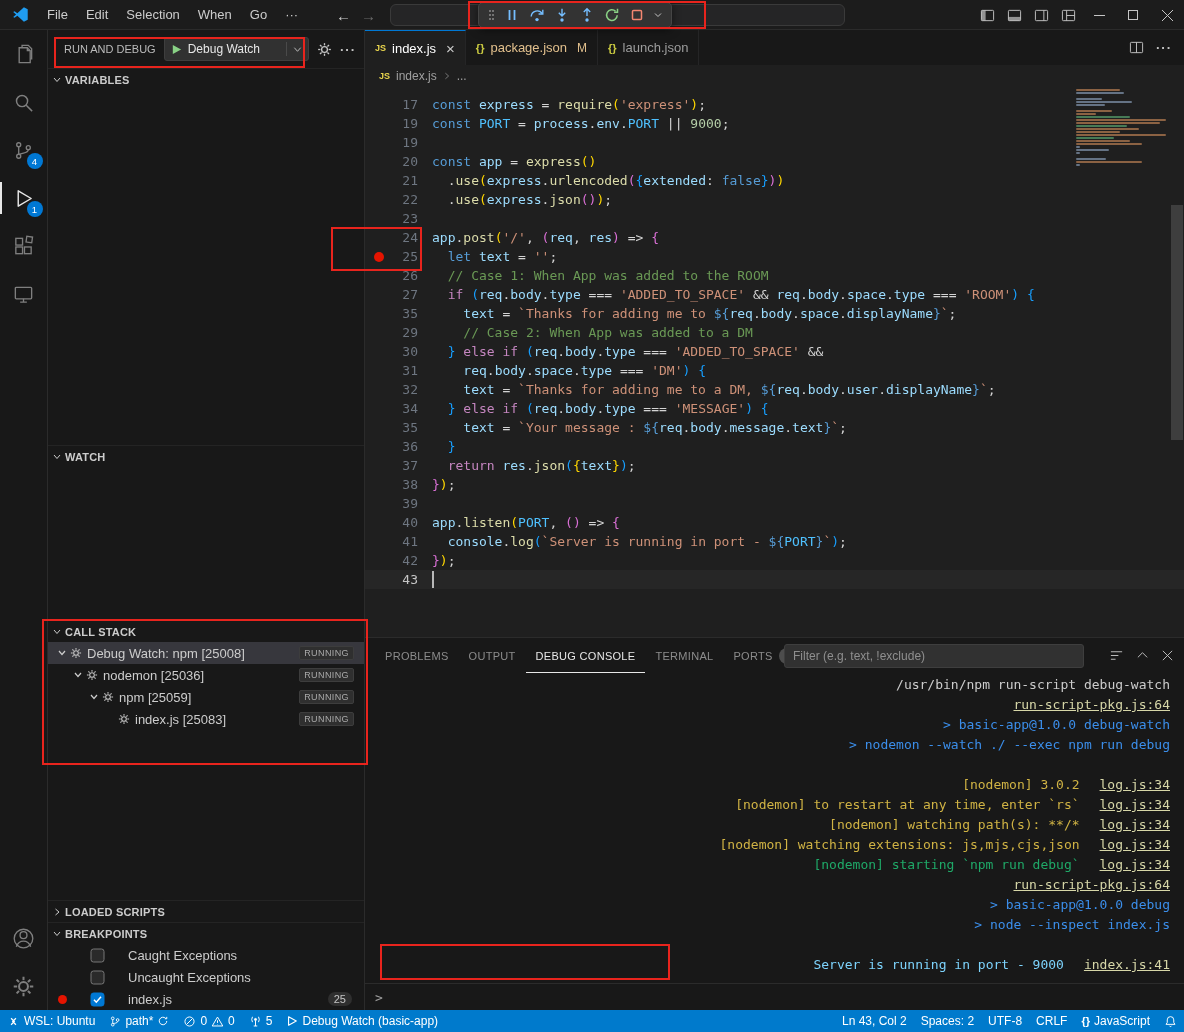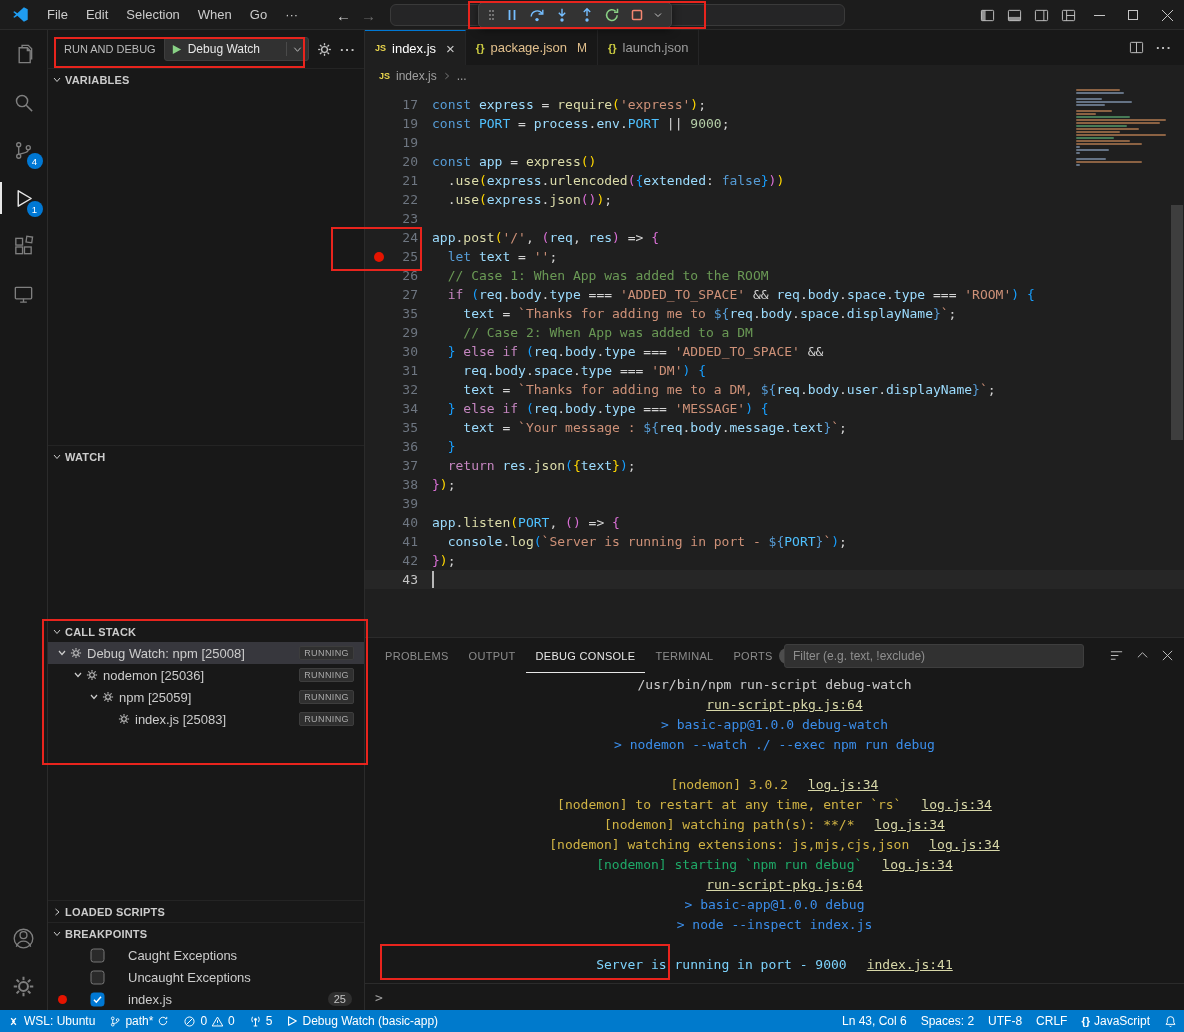--- a/index.html
+++ b/index.html
@@ -87,21 +87,21 @@
   .panel{height:373px;border-top:1px solid #2b2b2b;background:#181818;display:flex;flex-direction:column;flex:none;}
   .panel-tabs{height:35px;display:flex;align-items:center;padding:0 10px;flex:none;position:relative;}
   .ptab{height:100%;display:flex;align-items:center;gap:6px;padding:0 10px;font-size:11px;color:#8c8c8c;letter-spacing:.3px;}
   .ptab.active{color:#e7e7e7;box-shadow:inset 0 -1px 0 #e7e7e7;}
   .ptab-badge{min-width:16px;height:16px;border-radius:9px;background:#4d4d4d;color:#fff;font-size:9.5px;display:flex;align-items:center;justify-content:center;}
   .pfilter{position:absolute;right:100px;top:6px;width:300px;height:24px;background:#313131;border:1px solid #3e3e3e;border-radius:3px;
     color:#cccccc;font-size:12px;padding:0 8px;outline:none;font-family:"Liberation Sans",sans-serif;}
   .pfilter::placeholder{color:#8f8f8f;}
   .panel-icons{position:absolute;right:10px;top:0;height:35px;display:flex;align-items:center;gap:12px;color:#c5c5c5;}
   .console{flex:1;padding:2px 14px 0 14px;font-family:"DejaVu Sans Mono",monospace;font-size:13px;overflow:hidden;}
-  .con-row{display:flex;justify-content:center;height:20px;line-height:20px;white-space:pre;}
+  .con-row{display:flex;justify-content:flex-end;height:20px;line-height:20px;white-space:pre;}
   .con-link{text-decoration:underline;color:#d7d7a8;margin-left:20px;flex:none;}
   .console-input{height:27px;border-top:1px solid #2b2b2b;display:flex;align-items:center;padding-left:10px;flex:none;
     font-family:"DejaVu Sans Mono",monospace;color:#9f9f9f;font-size:13px;}
 
   
   .statusbar{height:22px;background:#007acc;color:#ffffff;display:flex;align-items:center;font-size:12px;flex:none;justify-content:space-between;}
   .sb-left,.sb-right{display:flex;align-items:center;height:100%;}
   .sb-item{display:flex;align-items:center;gap:4px;padding:0 7px;height:100%;white-space:nowrap;}
   .sb-item svg{flex:none;}
   .braces{font-size:11px;font-weight:bold;}
@@ -812,21 +812,21 @@
       </div>
       <div class="sb-item">
         <svg width="12" height="12" viewBox="0 0 14 14" fill="none" stroke="#fff" stroke-width="1.3">
             <path d="M3 2l9 5-9 5z" stroke-linejoin="round"></path>
           </svg>
         <span>Debug Watch (basic-app)</span>
       </div>
     </div>
     <div class="sb-right">
       <div class="sb-item">
-          <span>Ln 43, Col 6</span>
+          <span>Ln 43, Col 2</span>
         </div>
       <div class="sb-item">
           <span>Spaces: 2</span>
         </div>
       <div class="sb-item">
           <span>UTF-8</span>
         </div>
       <div class="sb-item">
           <span>CRLF</span>
         </div>

